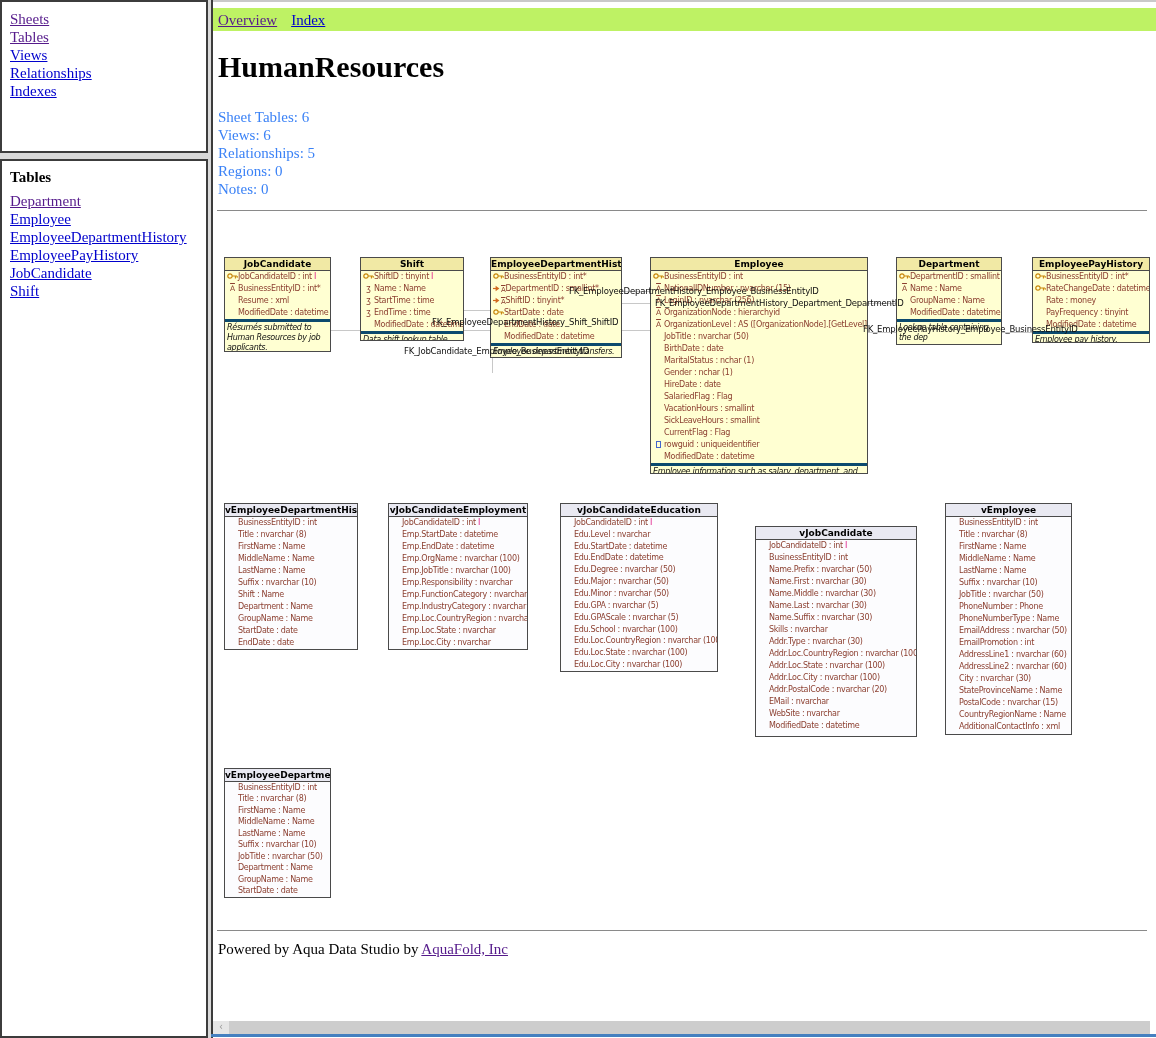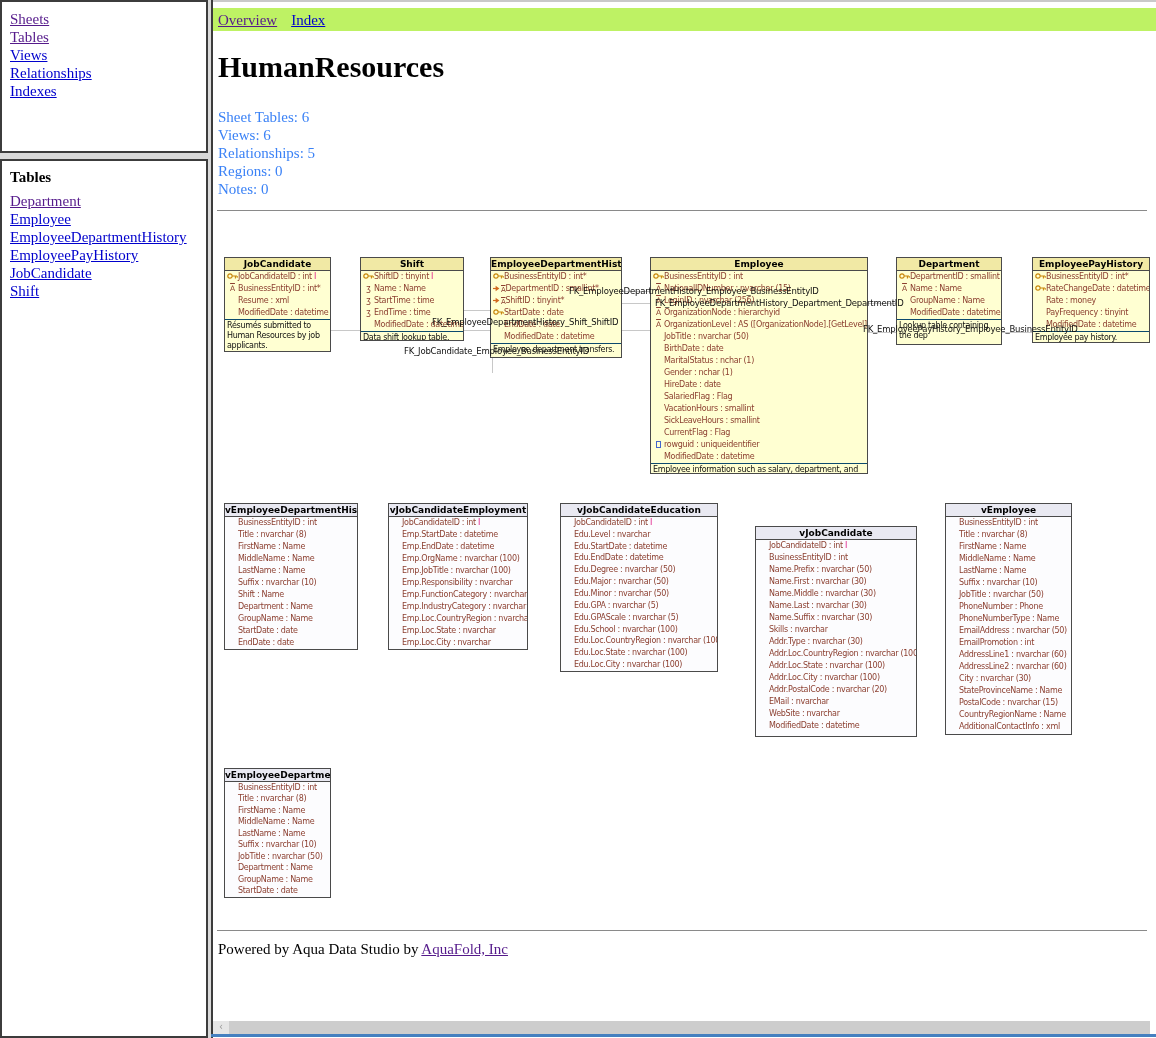--- a/index.html
+++ b/index.html
@@ -38,22 +38,22 @@
   .entity.view{background:var(--view_body_bg);}
   .entity .hdr{flex:0 0 12px;line-height:12px;text-align:center;font-weight:bold;font-size:9px;color:#000;
                border-bottom:1px solid #4a4a4a;white-space:nowrap;overflow:hidden;}
   .entity.table .hdr{background:var(--table_header_bg);}
   .entity.view .hdr{background:var(--view_header_bg);}
   .row{height:12px;line-height:12px;font-size:8px;letter-spacing:-0.3px;color:var(--attr_text);
        white-space:nowrap;overflow:hidden;display:flex;align-items:center;}
   .row .ic{flex:0 0 11px;margin-left:2px;text-align:center;font-size:7.5px;line-height:8px;color:var(--attr_text);}
   .row .ov{text-decoration:overline;}
   .idm{color:var(--identity);margin-left:2px;}
-  .cmt{border-top:1px solid #0c4a6e;flex:1;font-size:8px;letter-spacing:-0.3px;line-height:10px;
-       color:#111;padding:1px 2px;overflow:hidden;}
+  .cmt{border-top:3px solid #0c4a6e;flex:1;font-size:8px;letter-spacing:-0.3px;line-height:10px;
+       color:#111;padding:1px 2px;overflow:hidden;font-style:italic;}
   .fk-label{position:absolute;z-index:5;font-family:"DejaVu Sans",sans-serif;font-size:8.5px;
             letter-spacing:-0.2px;color:#111;white-space:nowrap;}
   .guid-box{display:inline-block;width:5px;height:7px;border:1px solid #4466cc;box-sizing:border-box;}
   
   #hscroll{position:absolute;left:213px;top:1021px;width:937px;height:13px;background:#cdcdcd;}
   #hscroll .arrow{position:absolute;left:0;top:0;width:16px;height:13px;background:#e6e6e6;color:#9a9a9a;
                   font-family:"DejaVu Sans",sans-serif;font-size:10px;line-height:12px;text-align:center;cursor:pointer;}
   #bottom-line{position:absolute;left:211px;top:1034px;width:945px;height:3px;background:var(--scroll_blue);}
 </style>
 </head>

